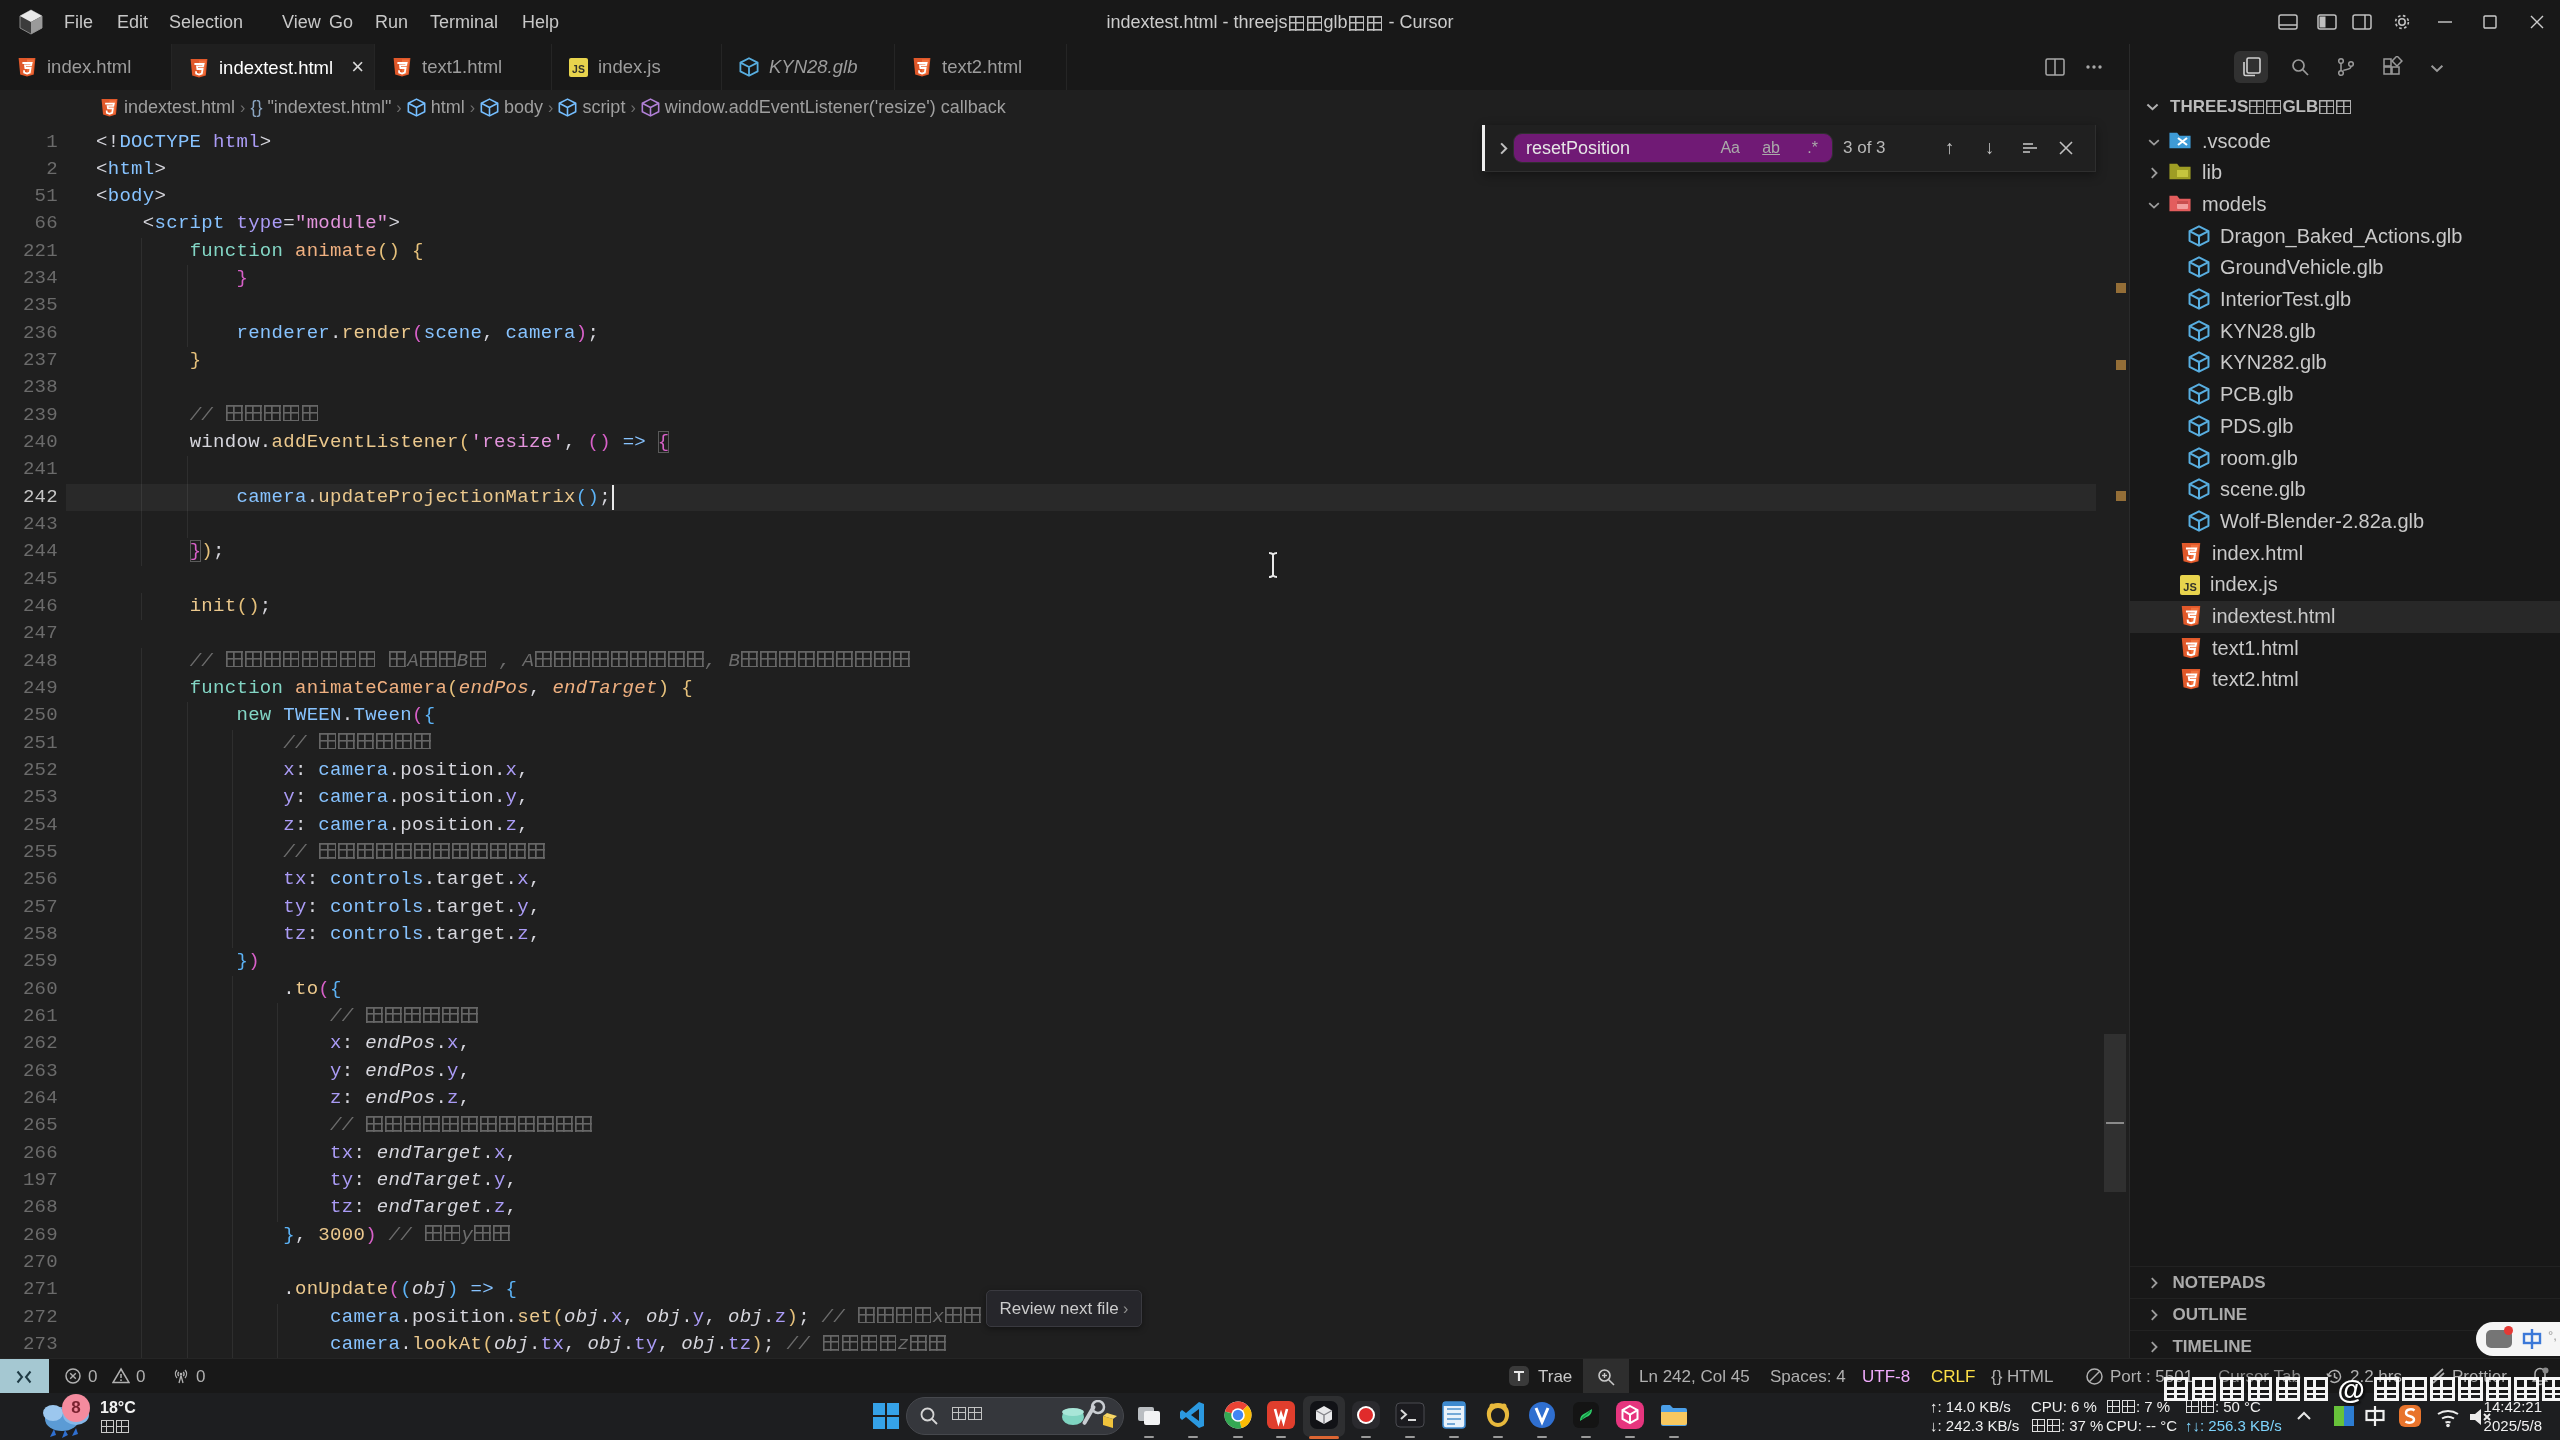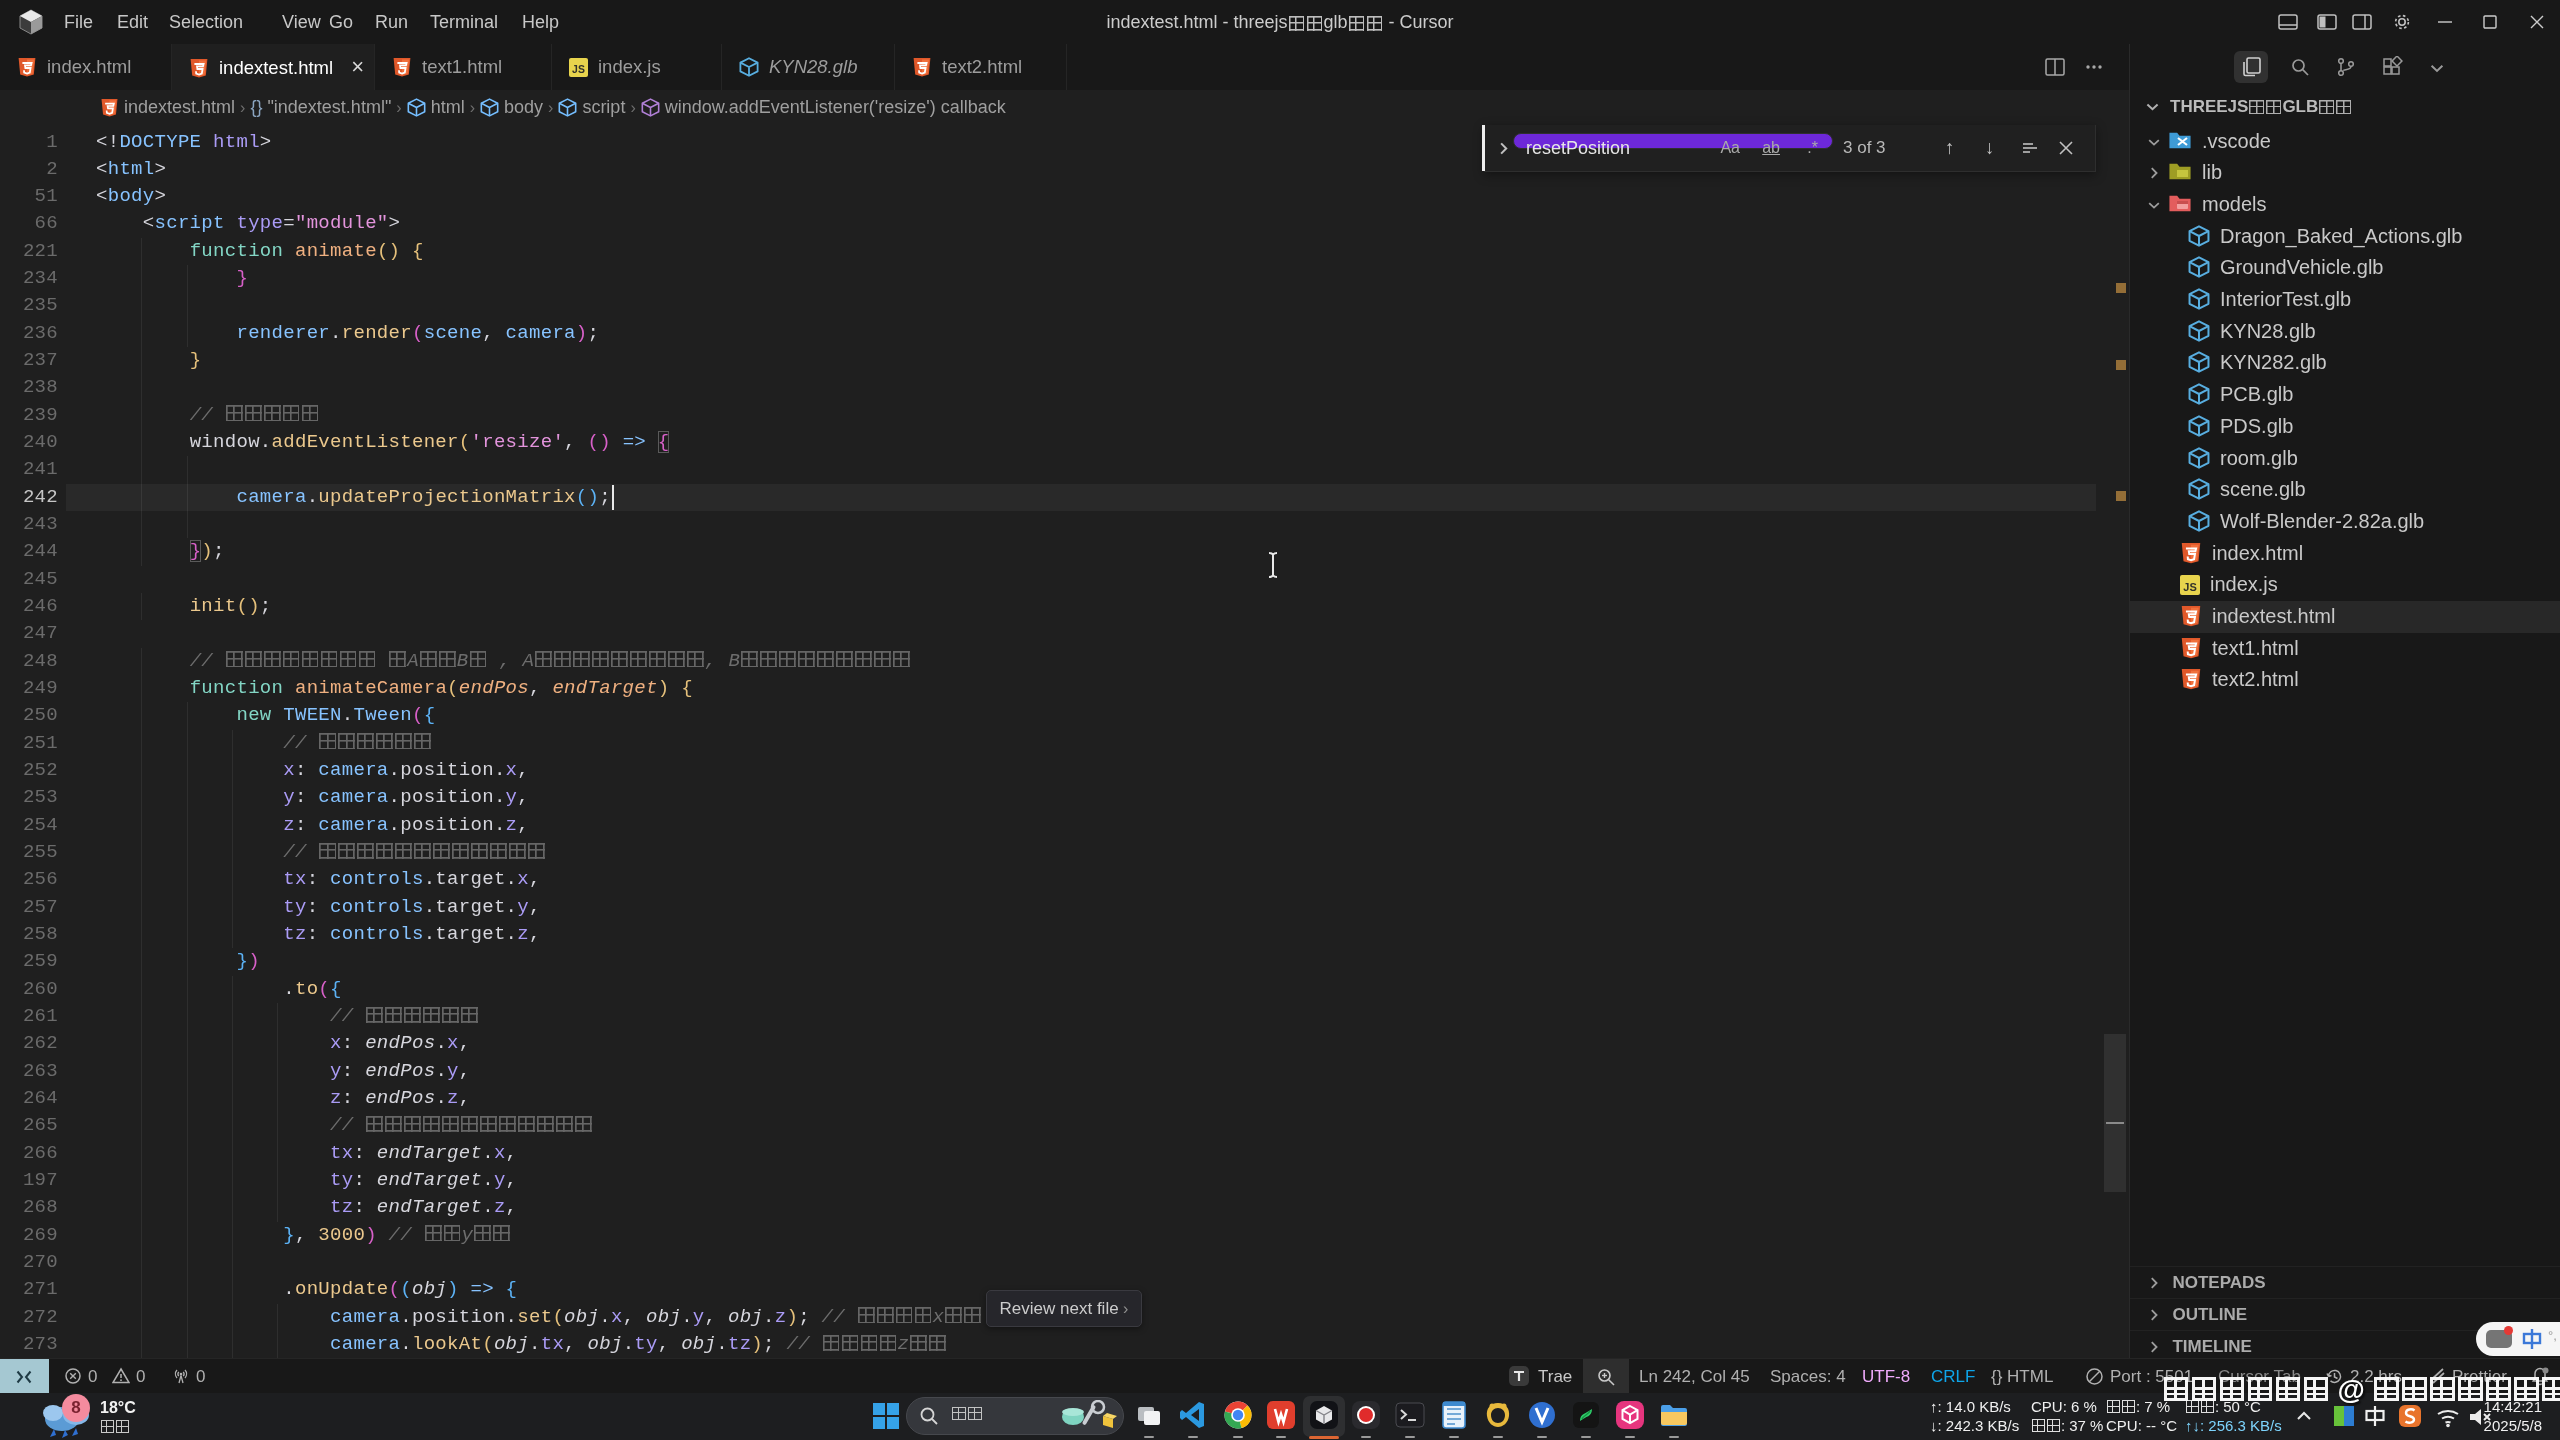--- a/index.html
+++ b/index.html
@@ -268,21 +268,21 @@
     <div class="ig" style="left:232.0px;top:729.76px;height:218.64px"></div>
     <div class="ig" style="left:232.0px;top:975.73px;height:300.63px"></div>
     <div class="ig" style="left:277.3px;top:1003.06px;height:218.64px"></div>
     <div class="ig" style="left:232.0px;top:1276.36px;height:81.99px"></div>
     <div class="ig" style="left:277.3px;top:1303.69px;height:54.66px"></div>
 <div class="abs" style="left:1484px;top:125px;width:612px;height:47px;background:#202020;border:1px solid #2e2e2e;border-top:none;box-shadow:0 3px 10px #00000066;z-index:30">
   <div class="abs" style="left:-3px;top:0;width:3px;height:46px;background:#ededed"></div>
   <div class="abs" style="left:10px;top:15px"><svg width="17" height="17" viewBox="0 0 17 17" style="">
           <path d="M6.12 3.4000000000000004 L11.22 8.5 L6.12 13.600000000000001" fill="none" stroke="#c0c0c0" stroke-width="2"></path>
         </svg></div>
-  <div class="abs" style="left:28px;top:8px;width:320px;height:16px;background:#6d28d9;border:1px solid #2f2f2f;border-radius:9px;line-height:28px">
+  <div class="abs" style="left:28px;top:8px;width:320px;height:30px;background:#701a75;border:1px solid #2f2f2f;border-radius:9px;line-height:28px">
      <span style="margin-left:12px;font-size:18px;color:#e6e6e6">resetPosition</span>
      <span class="abs" style="right:92px;top:0;font-size:16px;color:#aaaaaa">Aa</span>
      <span class="abs" style="right:52px;top:0;font-size:16px;color:#aaaaaa;text-decoration:underline">ab</span>
      <span class="abs" style="right:14px;top:0;font-size:16px;color:#aaaaaa">.*</span>
   </div>
   <div class="abs" style="left:358px;top:0;height:46px;line-height:46px;font-size:17px;color:#b8b8b8">3 of 3</div>
   <div class="abs" style="left:460px;top:12px;font-size:19px;color:#c0c0c0">↑</div>
   <div class="abs" style="left:500px;top:12px;font-size:19px;color:#c0c0c0">↓</div>
   <div class="abs" style="left:536px;top:14px"><svg width="18" height="18" viewBox="0 0 18 18" style="">
           <g stroke="#c0c0c0" stroke-width="1.6">
@@ -454,21 +454,21 @@
 <div class="abs" style="left:1583px;top:0px;width:46px;height:35px;background:#2e2e2e"></div>
     <div class="abs" style="left:1596px;top:8px"><svg width="20" height="20" viewBox="0 0 20 20" style="">
         <circle cx="8.5" cy="8.5" r="5.5" fill="none" stroke="#c8c8c8" stroke-width="1.6"></circle>
         <line x1="12.7" y1="12.7" x2="18" y2="18" stroke="#c8c8c8" stroke-width="1.6"></line>
         <line x1="6" y1="8.5" x2="11" y2="8.5" stroke="#c8c8c8" stroke-width="1.4"></line>
         <line x1="8.5" y1="6" x2="8.5" y2="11" stroke="#c8c8c8" stroke-width="1.4"></line>
       </svg></div>
 <div class="abs" style="left:1639px;top:0;height:35px;line-height:35px;font-size:17px;color:#b0b0b0;white-space:nowrap">Ln 242, Col 45</div>
     <div class="abs" style="left:1770px;top:0;height:35px;line-height:35px;font-size:17px;color:#b0b0b0;white-space:nowrap">Spaces: 4</div>
     <div class="abs" style="left:1862px;top:0;height:35px;line-height:35px;font-size:17px;color:#f0abfc;white-space:nowrap">UTF-8</div>
-    <div class="abs" style="left:1931px;top:0;height:35px;line-height:35px;font-size:17px;color:#0ea5e9;white-space:nowrap">CRLF</div>
+    <div class="abs" style="left:1931px;top:0;height:35px;line-height:35px;font-size:17px;color:#fde047;white-space:nowrap">CRLF</div>
 <div class="abs" style="left:1991px;top:0;height:35px;line-height:35px;font-size:17px;color:#b0b0b0;white-space:nowrap">{} HTML</div>
 <div class="abs" style="left:2085px;top:8px"><svg width="19" height="19" viewBox="0 0 19 19" style="">
         <circle cx="9.5" cy="9.5" r="7.5" fill="none" stroke="#b0b0b0" stroke-width="1.5"></circle>
         <line x1="4" y1="15" x2="15" y2="4" stroke="#b0b0b0" stroke-width="1.5"></line>
       </svg></div>
     <div class="abs" style="left:2110px;top:0;height:35px;line-height:35px;font-size:17px;color:#b0b0b0;white-space:nowrap">Port : 5501</div>
 <div class="abs" style="left:2218px;top:0;height:35px;line-height:35px;font-size:17px;color:#8a8a8a;white-space:nowrap">Cursor Tab</div>
 <div class="abs" style="left:2325px;top:8px"><svg width="19" height="19" viewBox="0 0 19 19" style="">
         <path d="M3.5 9.5 a6 6 0 1 1 2 4.4 M3.5 9.5 L2 6.5 M3.5 9.5 L6.5 8.5" fill="none" stroke="#b0b0b0" stroke-width="1.5"></path>
         <path d="M9.5 6 V10 L12.5 11.5" fill="none" stroke="#b0b0b0" stroke-width="1.5"></path>

